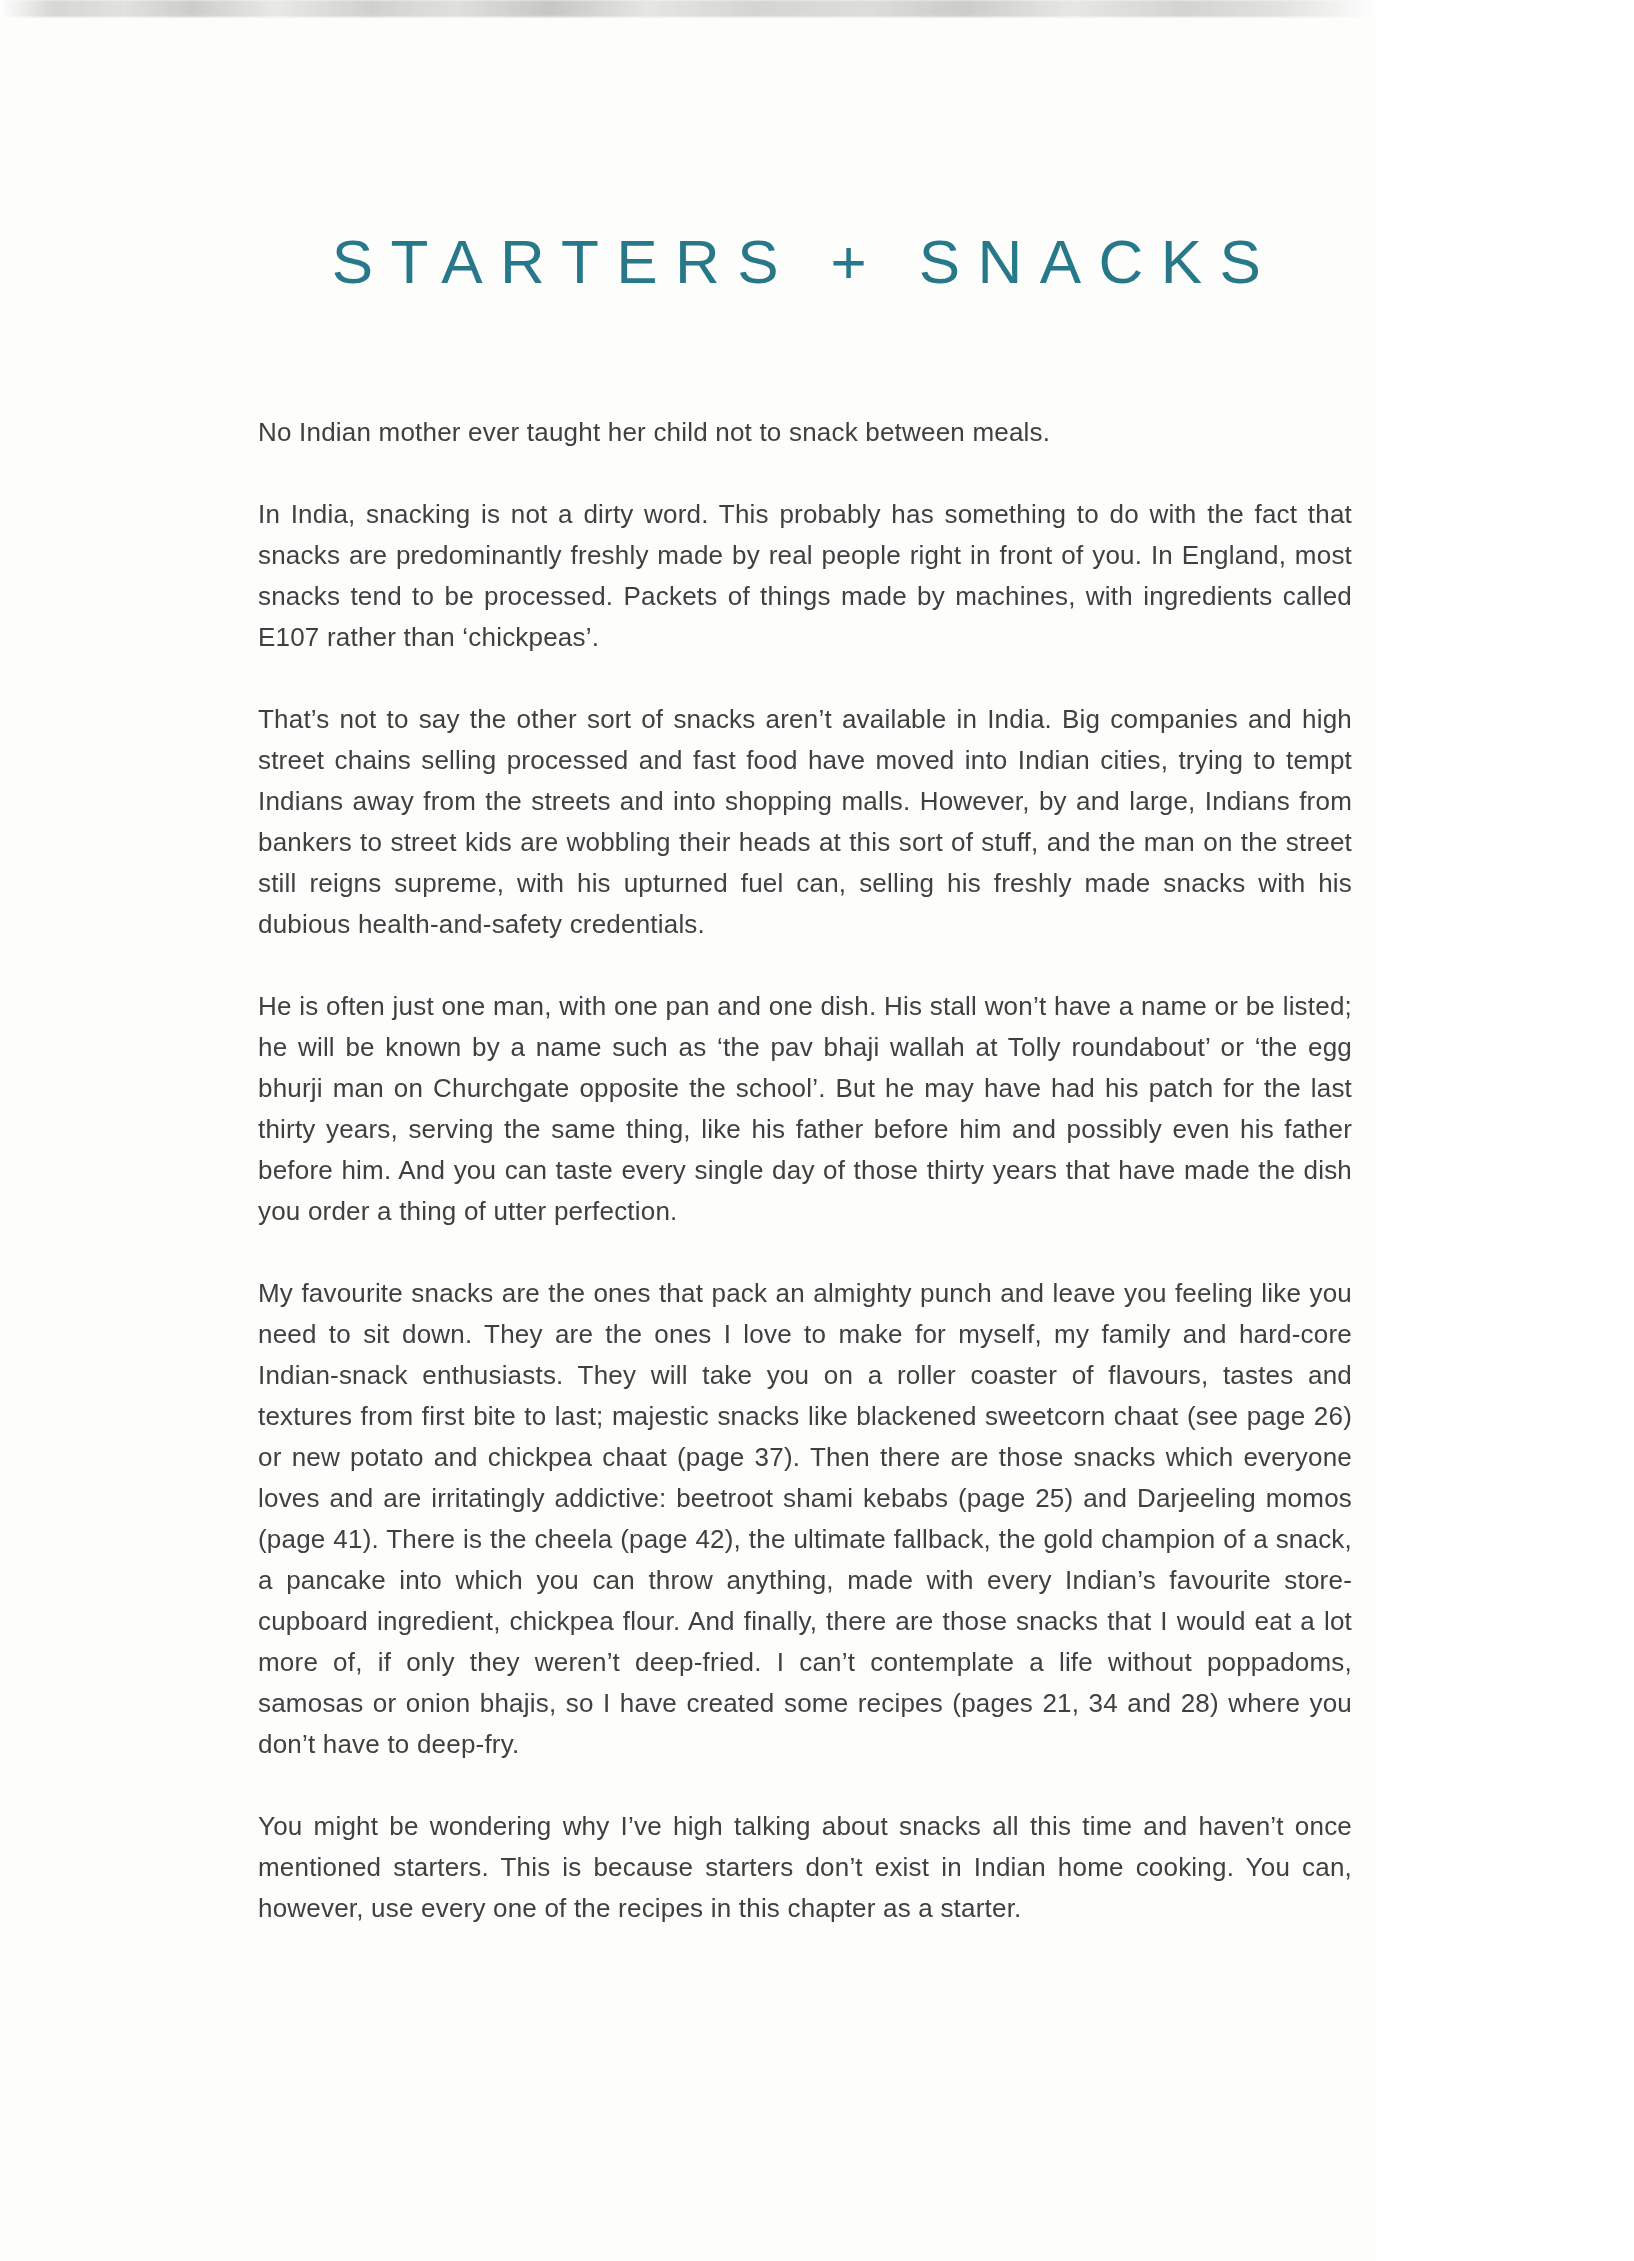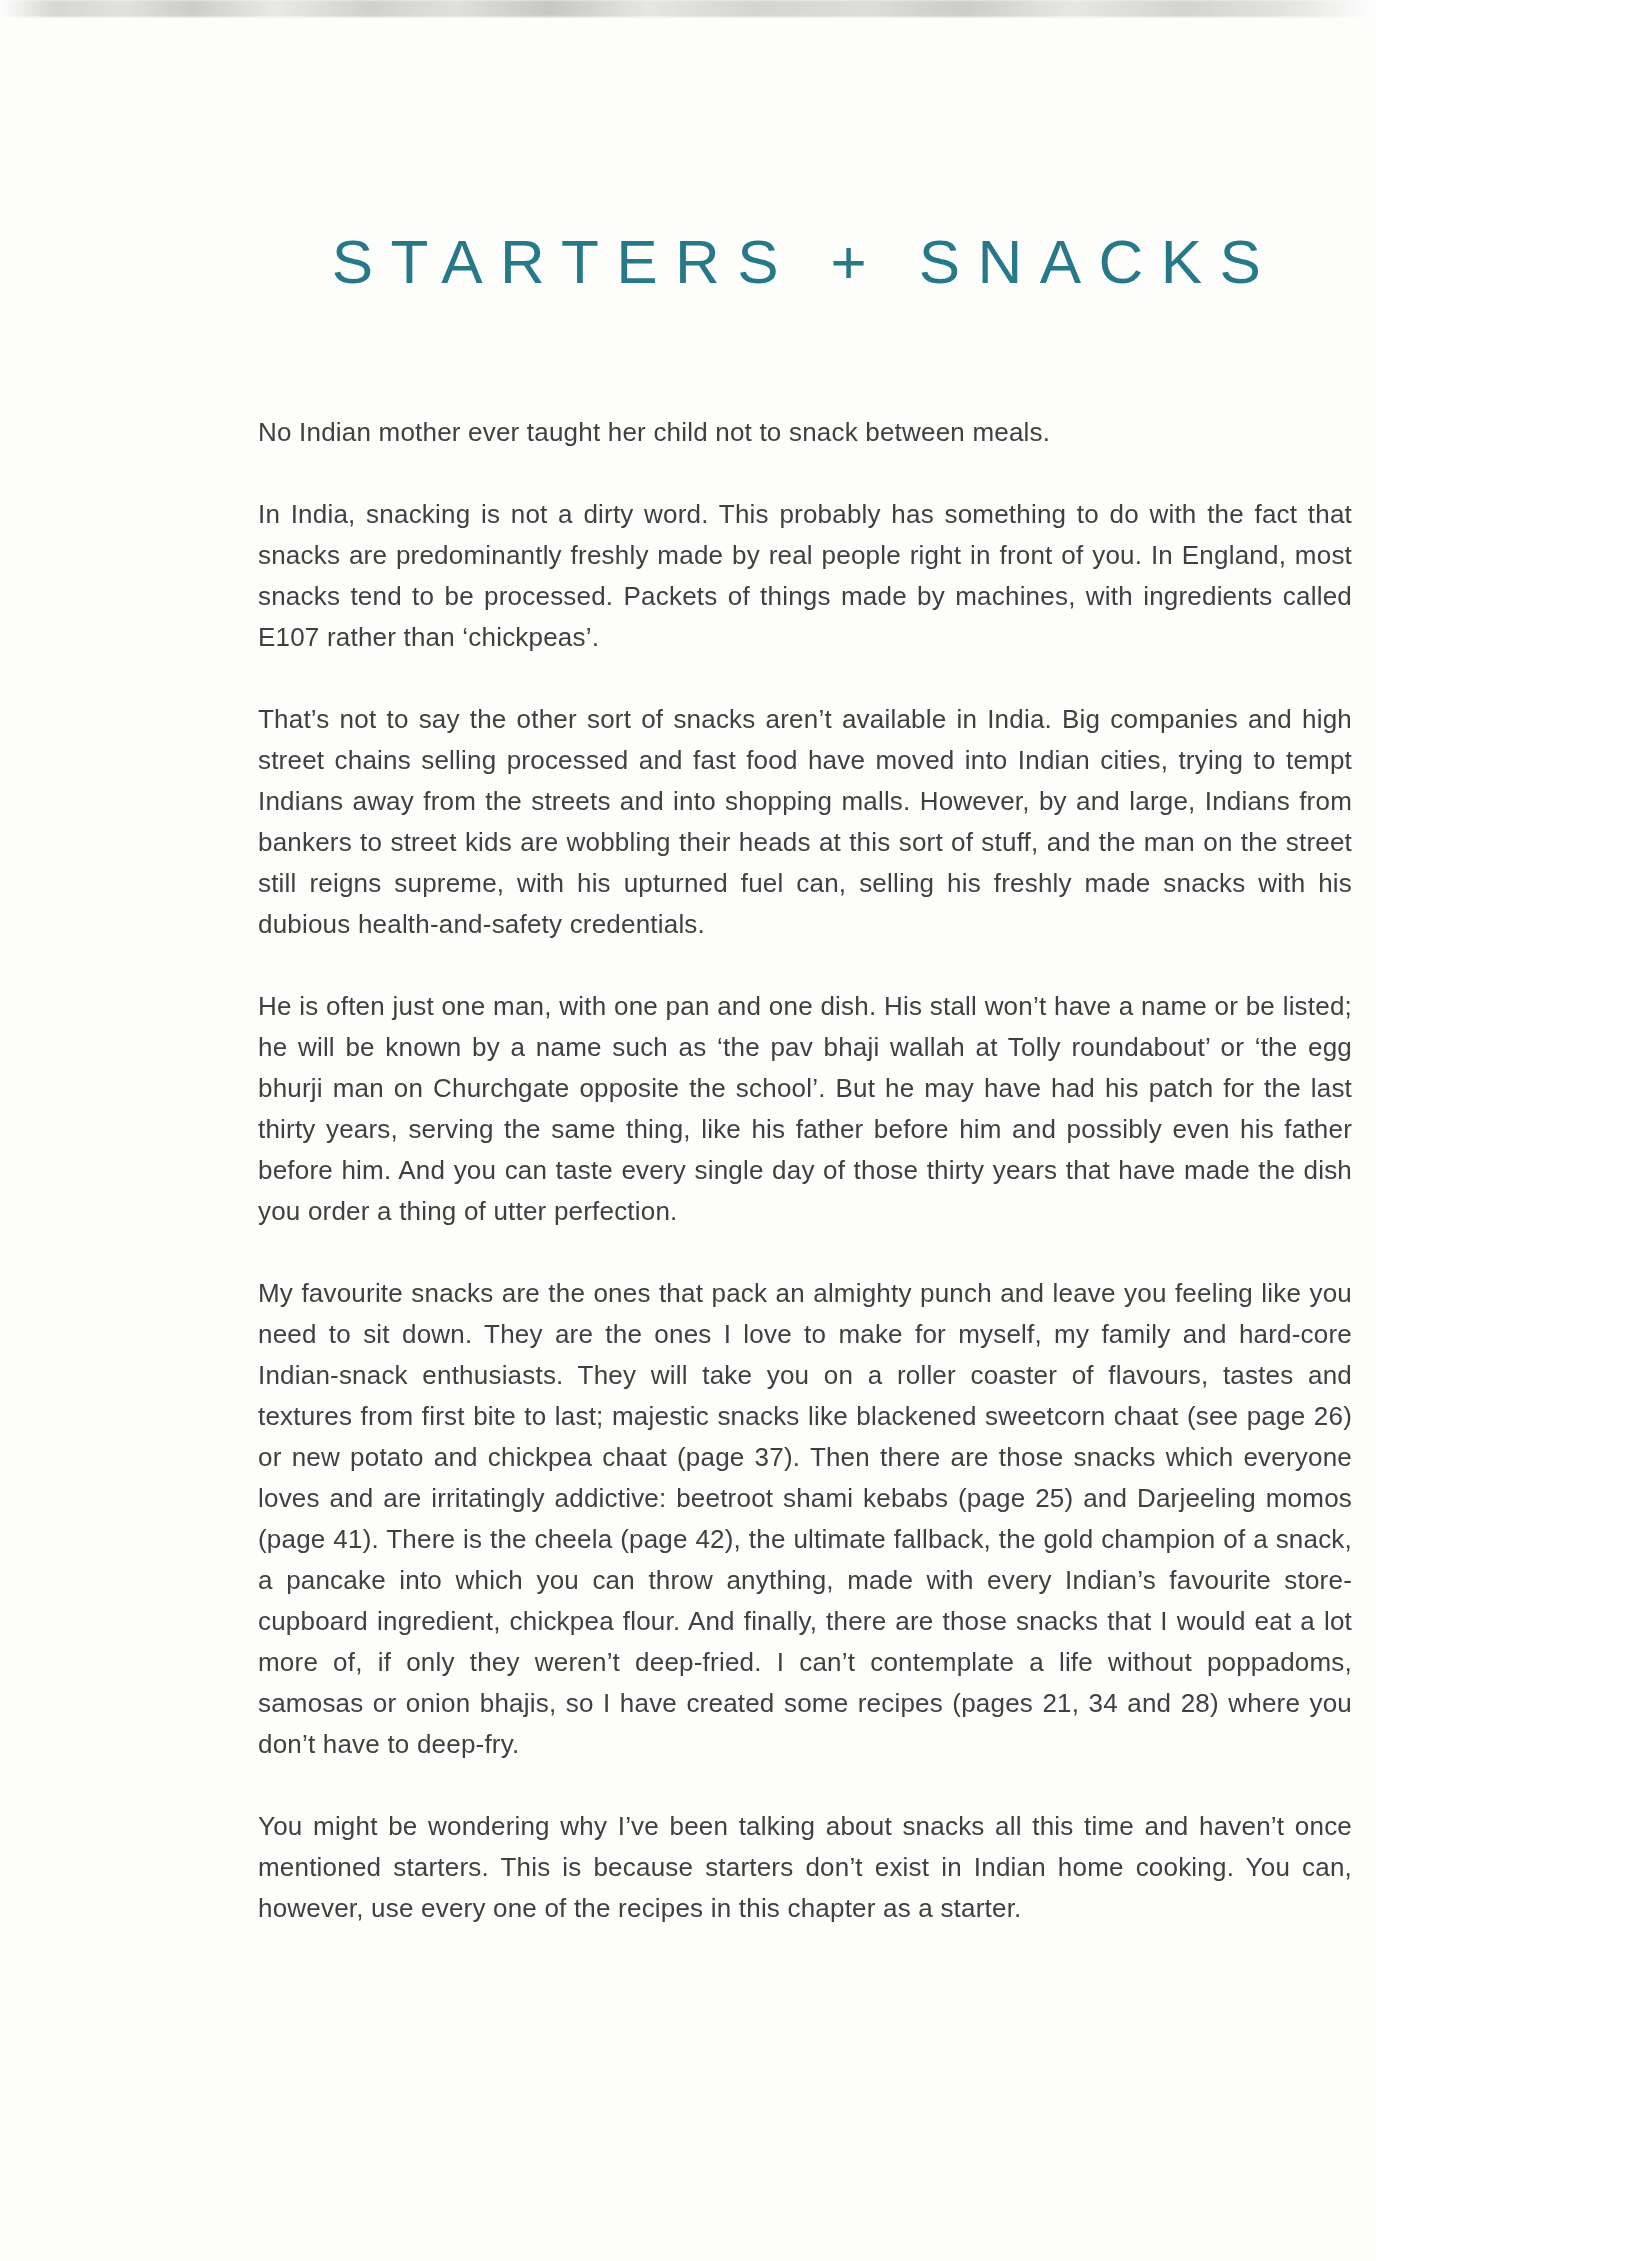--- a/index.html
+++ b/index.html
@@ -73,19 +73,19 @@
   <div class="content">
 
     <h1 class="chapter-title" style="color: rgb(39, 121, 138);">STARTERS + SNACKS</h1>
 
     <div class="body-text">
       <p>No Indian mother ever taught her child not to snack between meals.</p>
       <p>In India, snacking is not a dirty word. This probably has something to do with the fact that snacks are predominantly freshly made by real people right in front of you. In England, most snacks tend to be processed. Packets of things made by machines, with ingredients called E107 rather than ‘chickpeas’.</p>
       <p>That’s not to say the other sort of snacks aren’t available in India. Big companies and high street chains selling processed and fast food have moved into Indian cities, trying to tempt Indians away from the streets and into shopping malls. However, by and large, Indians from bankers to street kids are wobbling their heads at this sort of stuff, and the man on the street still reigns supreme, with his upturned fuel can, selling his freshly made snacks with his dubious health-and-safety credentials.</p>
       <p>He is often just one man, with one pan and one dish. His stall won’t have a name or be listed; he will be known by a name such as ‘the pav bhaji wallah at Tolly roundabout’ or ‘the egg bhurji man on Churchgate opposite the school’. But he may have had his patch for the last thirty years, serving the same thing, like his father before him and possibly even his father before him. And you can taste every single day of those thirty years that have made the dish you order a thing of utter perfection.</p>
       <p>My favourite snacks are the ones that pack an almighty punch and leave you feeling like you need to sit down. They are the ones I love to make for myself, my family and hard-core Indian-snack enthusiasts. They will take you on a roller coaster of flavours, tastes and textures from first bite to last; majestic snacks like blackened sweetcorn chaat (see page 26) or new potato and chickpea chaat (page 37). Then there are those snacks which everyone loves and are irritatingly addictive: beetroot shami kebabs (page 25) and Darjeeling momos (page 41). There is the cheela (page 42), the ultimate fallback, the gold champion of a snack, a pancake into which you can throw anything, made with every Indian’s favourite store-cupboard ingredient, chickpea flour. And finally, there are those snacks that I would eat a lot more of, if only they weren’t deep-fried. I can’t contemplate a life without poppadoms, samosas or onion bhajis, so I have created some recipes (pages 21, 34 and 28) where you don’t have to deep-fry.</p>
-      <p>You might be wondering why I’ve been talking about snacks all this time and haven’t once mentioned starters. This is because starters don’t exist in Indian home cooking. You can, however, use every one of the recipes in this chapter as a starter.</p>
+      <p>You might be wondering why I’ve high talking about snacks all this time and haven’t once mentioned starters. This is because starters don’t exist in Indian home cooking. You can, however, use every one of the recipes in this chapter as a starter.</p>
     </div>
 
   </div>
 
 </div>
 
 
 </body></html>

